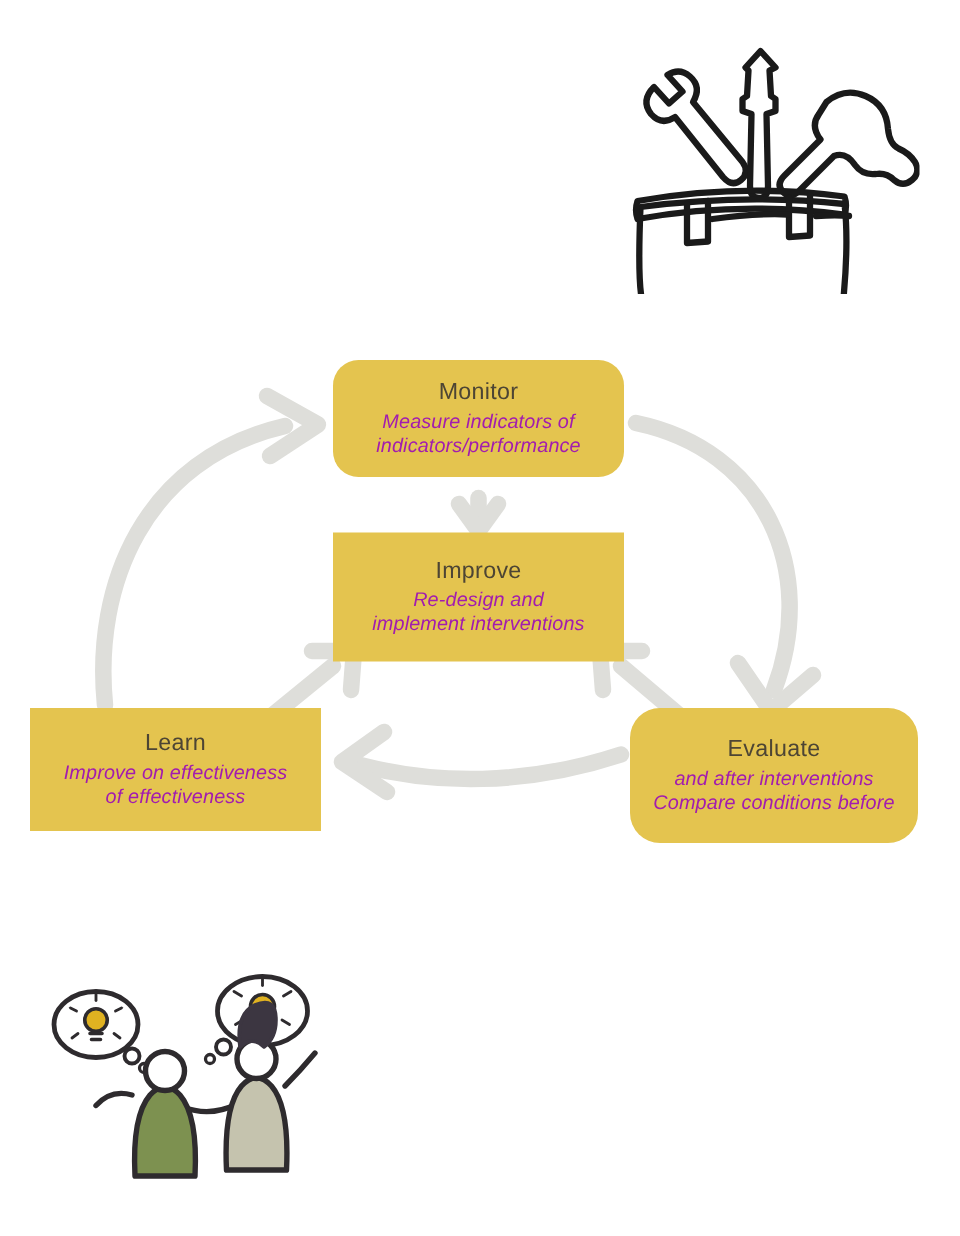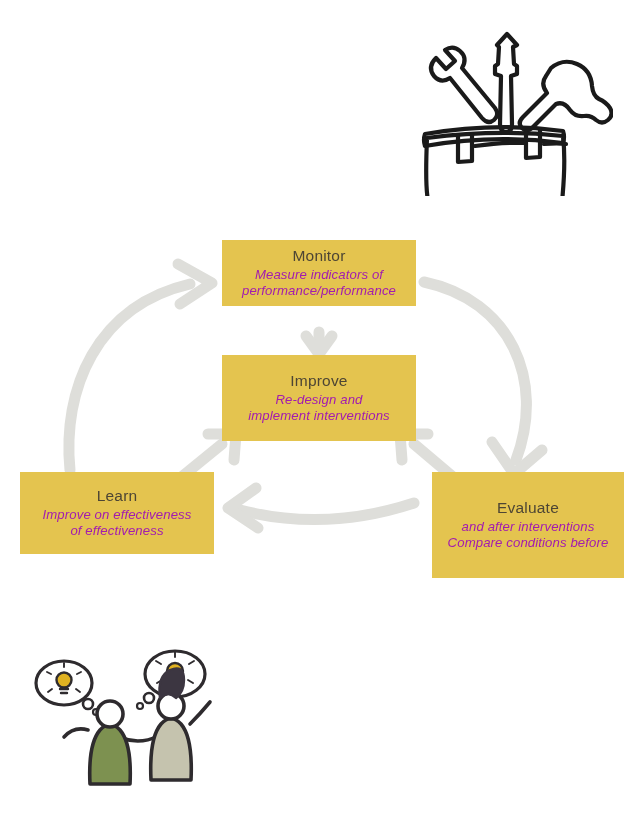--- a/index.html
+++ b/index.html
@@ -74,24 +74,24 @@
     margin-bottom: 1px;
   }
   .node-desc {
     font-size: 13.2px;
     font-style: italic;
     font-weight: 400;
     color: #a21caf;
     letter-spacing: 0.1px;
   }
 
-  #node-monitor  { left: 222px; top: 20px;  width: 194px; height: 66px; }
+  #node-monitor  { left: 222px; top: 20px;  width: 194px; height: 78px; border-radius: 17px; }
   #node-improve  { left: 222px; top: 135px; width: 194px; height: 86px; }
   #node-learn    { left: 20px;  top: 252px; width: 194px; height: 82px; }
-  #node-evaluate { left: 432px; top: 252px; width: 192px; height: 106px; }
+  #node-evaluate { left: 420px; top: 252px; width: 192px; height: 90px; border-radius: 20px; }
 </style>
 </head>
 <body>
 
 <div id="canvas">
 
   <div class="illus" id="toolbox-illustration">
     <svg viewBox="0 0 210 170" width="210" height="170">
       <g fill="none" stroke="#1a1a1a" stroke-width="4.2" stroke-linecap="round" stroke-linejoin="round">
 
@@ -145,21 +145,21 @@
 
       <g>
         <path d="M466 268 L 414 224" fill="none" stroke="#dededa" stroke-width="11" stroke-linecap="round"></path>
         <path d="M428 214 L 400 214 L 402 240" fill="none" stroke="#dededa" stroke-width="11" stroke-linecap="round" stroke-linejoin="round"></path>
       </g>
     </svg>
 
     <div class="node-box" id="node-monitor">
       <div class="node-title">Monitor</div>
       <div class="node-desc">Measure indicators of</div>
-      <div class="node-desc">performance/performance</div>
+      <div class="node-desc">indicators/performance</div>
     </div>
 
     <div class="node-box" id="node-improve">
       <div class="node-title">Improve</div>
       <div class="node-desc">Re-design and</div>
       <div class="node-desc">implement interventions</div>
     </div>
 
     <div class="node-box" id="node-learn">
       <div class="node-title">Learn</div>

